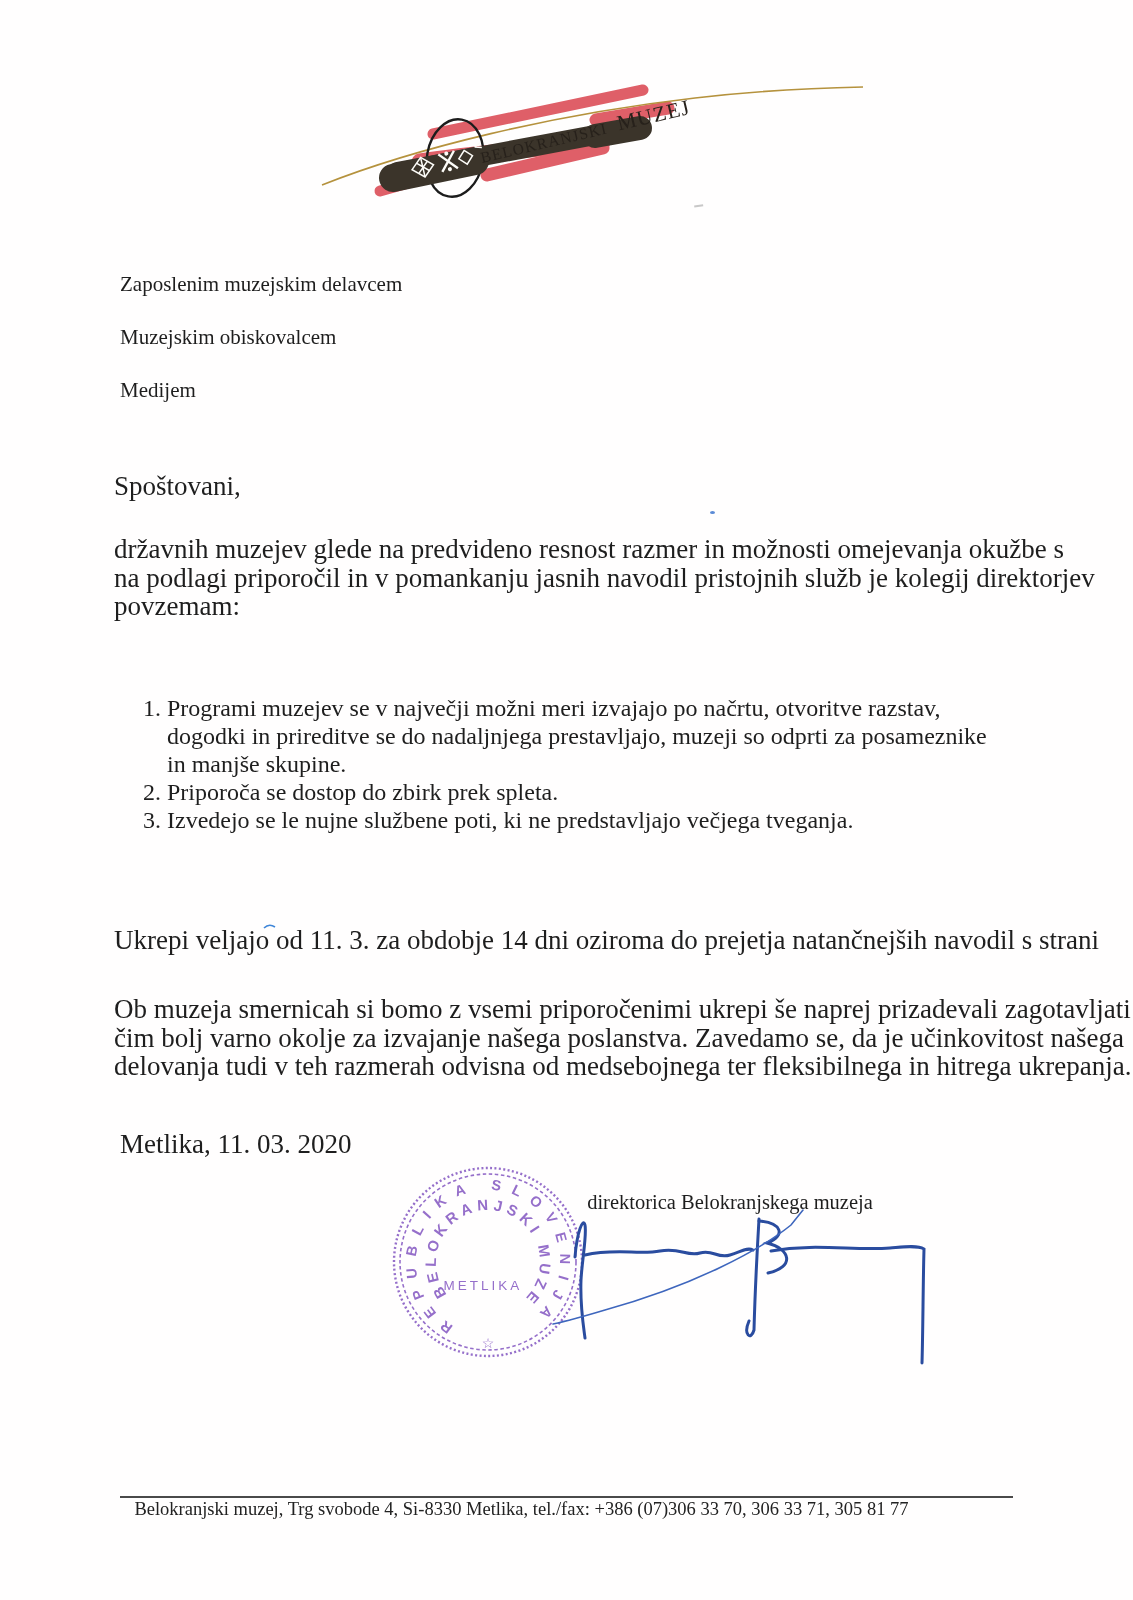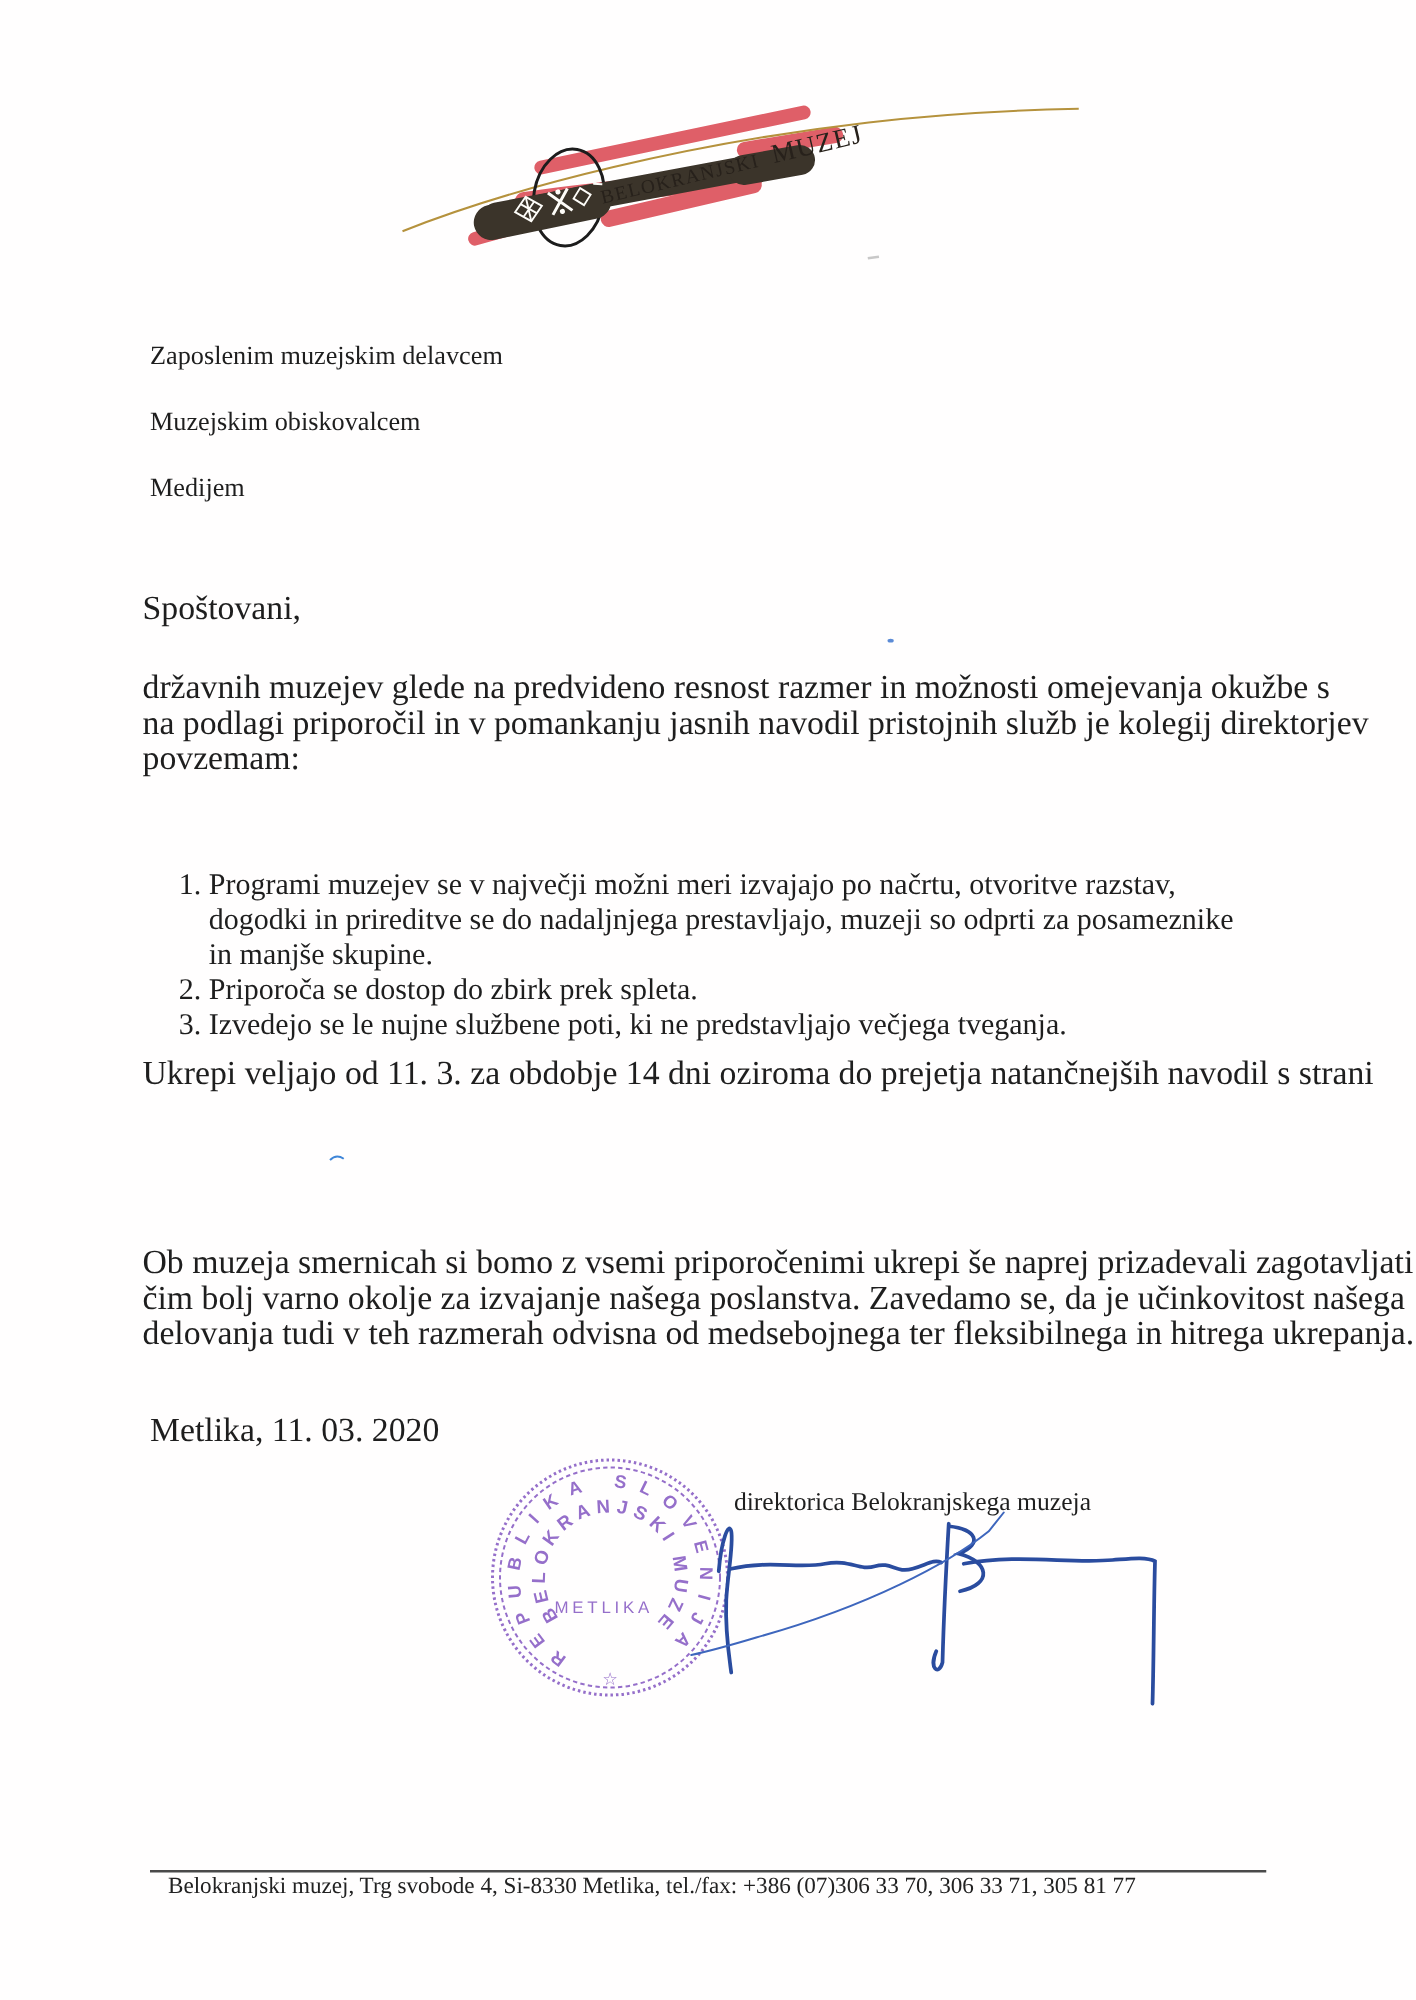--- a/index.html
+++ b/index.html
@@ -70,21 +70,21 @@
   </div>
 
   <div class="abs" style="left:143px;top:694px;">
     <div class="li"><span class="num">1.</span><span>Programi muzejev se v največji možni meri izvajajo po načrtu, otvoritve razstav,</span></div>
     <div class="li cont">dogodki in prireditve se do nadaljnjega prestavljajo, muzeji so odprti za posameznike</div>
     <div class="li cont">in manjše skupine.</div>
     <div class="li"><span class="num">2.</span><span>Priporoča se dostop do zbirk prek spleta.</span></div>
     <div class="li"><span class="num">3.</span><span>Izvedejo se le nujne službene poti, ki ne predstavljajo večjega tveganja.</span></div>
   </div>
 
-  <div class="abs body-text" style="left:114px;top:844px;text-align:center;">
+  <div class="abs body-text" style="left:114px;top:926px;text-align:center;">
     <div>Ukrepi veljajo od 11. 3. za obdobje 14 dni oziroma do prejetja natančnejših navodil s strani</div>
   </div>
   <svg class="squiggle-blue" width="14" height="9">
     <path d="M1,6 Q6,1 12,5" stroke="#3f86d8" stroke-width="1.6" fill="none"></path>
   </svg>
 
   <div class="abs body-text" style="left:114px;top:995px;">
     <div>Ob muzeja smernicah si bomo z vsemi priporočenimi ukrepi še naprej prizadevali zagotavljati</div>
     <div>čim bolj varno okolje za izvajanje našega poslanstva. Zavedamo se, da je učinkovitost našega</div>
     <div>delovanja tudi v teh razmerah odvisna od medsebojnega ter fleksibilnega in hitrega ukrepanja.</div>

